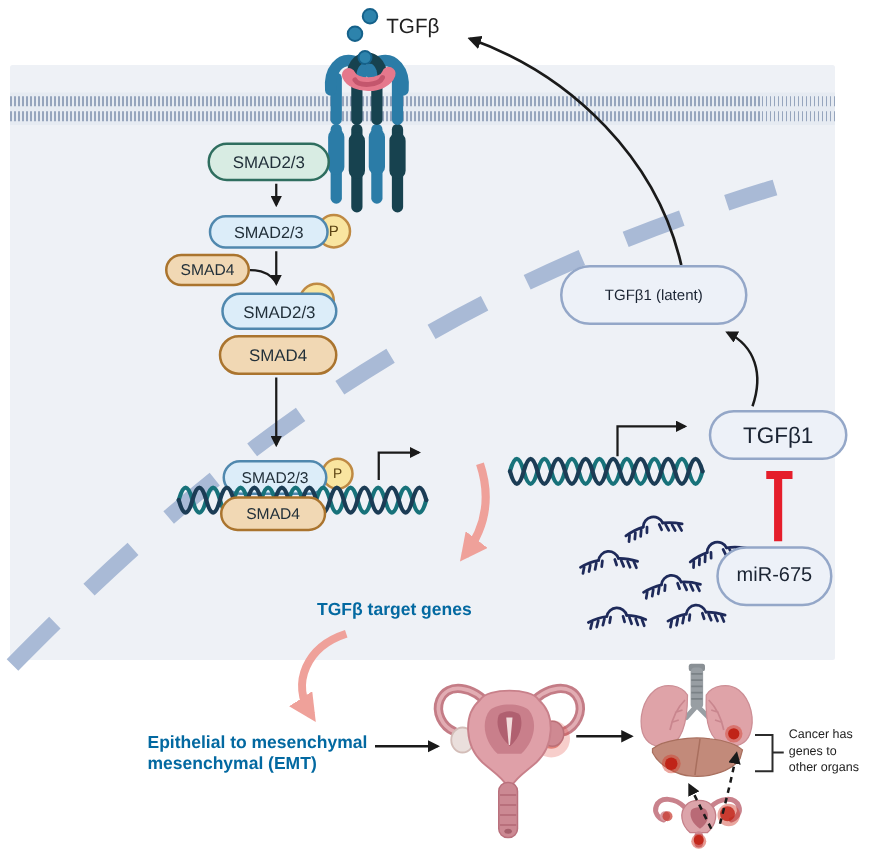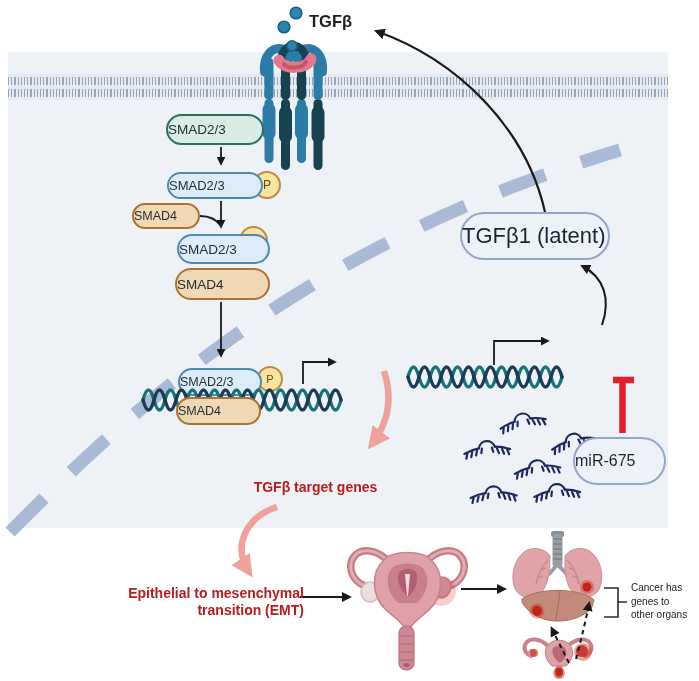--- a/index.html
+++ b/index.html
@@ -4,31 +4,31 @@
 <style>
   html,body{margin:0;padding:0;background:#ffffff;}
   .stage{position:relative;width:699px;height:681px;background:#fff;overflow:hidden;
          font-family:"Liberation Sans",sans-serif;}
   .abs{position:absolute;}
   .cell{left:8px;top:52px;width:660px;height:476px;background:var(--c-cell-bg,#eef1f6);border-radius:2px;}
   .mem-band{left:8px;top:74px;width:660px;height:26px;background:var(--c-membrane-band,#e6ebf2);}
   .mem-row{left:8px;width:660px;height:8px;
     background:repeating-linear-gradient(90deg,var(--c-membrane-dash,#96a5bd) 0 1.2px,transparent 1.2px 3.2px);}
   .svgart{left:0;top:0;width:699px;height:681px;}
-  .pill{position:absolute;display:flex;align-items:center;justify-content:flex-start;
+  .pill{position:absolute;display:flex;align-items:center;justify-content:center;
         box-sizing:border-box;border-radius:999px;color:#22303a;white-space:nowrap;}
   .mint{background:var(--c-smad23-fill,#d8ece3);border:2px solid var(--c-smad23-stroke,#2f6e5f);}
   .blue{background:var(--c-smad23-phospho-fill,#dcedf9);border:2px solid var(--c-smad23-phospho-stroke,#5088ae);}
   .tan {background:var(--c-smad4-fill,#f1d8b4);border:2px solid var(--c-smad4-stroke,#aa742e);}
   .pcirc{position:absolute;display:flex;align-items:center;justify-content:center;border-radius:50%;
         box-sizing:border-box;background:var(--c-phospho-fill,#f9e5a0);
         border:2px solid var(--c-phospho-stroke,#bf8a43);font-weight:500;color:#5d4514;}
   .node{background:var(--c-node-fill,#edf1f8);border:2.5px solid var(--c-node-stroke,#94a7c8);color:#1b2433;}
   .lbl{position:absolute;color:#1f1f1f;}
-  .bold{font-weight:bold;color:#b91c1c;}
+  .bold{font-weight:bold;color:#0369a1;}
   
   .st-ink{stroke:var(--c-arrow-black,#1a1a1a);fill:none;}
   .f-ink{fill:var(--c-arrow-black,#1a1a1a);}
   .nuc-dash{stroke:var(--c-nuclear-dash,#a9bad6);}
   .dna-t{stroke:var(--c-dna-teal,#17727a);}
   .dna-n{stroke:var(--c-dna-navy,#1b3c55);}
   .mirna{stroke:var(--c-mirna,#1e2a5a);}
   .pinkst{stroke:var(--c-pink-arrow,#efa19a);fill:none;}
   .f-pink{fill:var(--c-pink-arrow,#efa19a);}
   .recb{fill:var(--c-receptor-blue,#2b7ca7);}
@@ -226,34 +226,37 @@
       <span>SMAD2/3</span>
     </div>
   <div class="pill tan" style="left:175px;top:268px;width:95px;height:32px;font-size:13.5px">
       <span>SMAD4</span>
     </div>
 
   <div class="pill tan" style="left:176px;top:397px;width:85px;height:28px;font-size:12.5px">
       <span>SMAD4</span>
     </div>
 
-  <div class="pill node" style="left:460px;top:212px;width:150px;height:48px;font-size:22px">
+  <div class="pill node" style="left:448px;top:212px;width:150px;height:48px;font-size:12px">
       <span>TGFβ1 (latent)</span>
+    </div>
+  <div class="pill node" style="left:567px;top:328px;width:111px;height:40px;font-size:18px">
+      <span>TGFβ1</span>
     </div>
   <div class="pill node" style="left:573px;top:437px;width:93px;height:48px;font-size:16px">
       <span>miR-675</span>
     </div>
 
-  <div class="lbl" style="left:309px;top:12px;font-size:16.5px;font-weight:700">TGFβ</div>
+  <div class="lbl" style="left:309px;top:12px;font-size:16.5px;font-weight:400">TGFβ</div>
 
   <div class="lbl bold" style="left:238px;top:479px;width:155px;text-align:center;font-size:14px">TGFβ target genes</div>
 
-  <div class="lbl bold" style="left:118px;top:585px;width:186px;text-align:right;font-size:14px;line-height:16.5px">
+  <div class="lbl bold" style="left:118px;top:585px;width:186px;text-align:left;font-size:14px;line-height:16.5px">
     <span>Epithelial to mesenchymal</span><br>
-    <span>transition (EMT)</span>
+    <span>mesenchymal (EMT)</span>
   </div>
 
   <div class="lbl" style="left:631px;top:581px;font-size:10px;line-height:13.5px;color:#222">
     <span>Cancer has</span><br>
     <span>genes to</span><br>
     <span>other organs</span>
   </div>
 
 </div>
 

